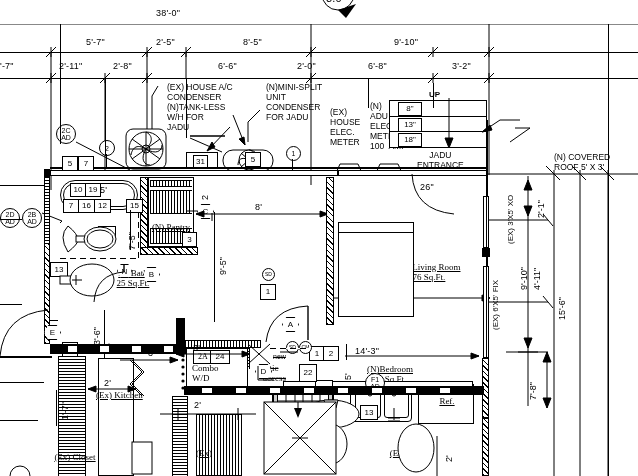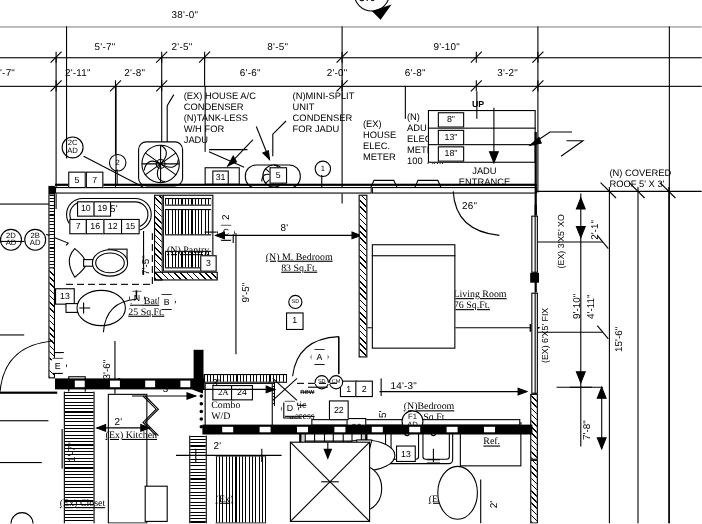--- a/index.html
+++ b/index.html
@@ -263,21 +263,21 @@
   </svg>
 
   <div class="outl" style="left:60px;top:180px;width:78px;height:30px;border-radius:15px;"></div>
   <div class="outl" style="left:63px;top:183px;width:72px;height:24px;border-radius:12px;"></div>
   <div class="tag" style="left:70px;top:183px;width:14px;height:12px;">10</div>
   <div class="tag" style="left:85px;top:183px;width:14px;height:12px;">19</div>
   <div class="dim" style="left:100px;top:185px;">5'</div>
   <div class="tag" style="left:63px;top:199px;width:14px;height:12px;">7</div>
   <div class="tag" style="left:78px;top:199px;width:15px;height:12px;">16</div>
   <div class="tag" style="left:94px;top:199px;width:15px;height:12px;">12</div>
-  <div class="tag" style="left:110px;top:199px;width:15px;height:12px;">15</div>
+  <div class="tag" style="left:126px;top:199px;width:15px;height:12px;">15</div>
   <div class="tag" style="left:98px;top:226px;width:16px;height:13px;">22</div>
 
   <svg style="left:56px;top:222px;width:80px;height:40px;">
     <path d="M 12 4 Q 2 14 12 30 Q 22 22 22 18 Q 22 12 12 4 Z" class="svf"></path>
     <rect x="20" y="14" width="10" height="6" class="svf"></rect>
     <ellipse cx="44" cy="17" rx="16" ry="12" class="svf" stroke-width="1.8"></ellipse>
     <ellipse cx="44" cy="17" rx="13" ry="9" class="svf"></ellipse>
   </svg>
   <div class="tag" style="left:50px;top:262px;width:16px;height:13px;">13</div>
   <svg style="left:50px;top:258px;width:90px;height:46px;">
@@ -301,24 +301,20 @@
   </svg>
 
   <div class="dim" style="left:255px;top:202px;">8'</div>
   <svg style="left:196px;top:208px;width:136px;height:14px;">
     <g class="sv">
         <line x1="0" y1="6" x2="132" y2="6"></line>
     <path d="M0 6 L8 3 L8 9 Z" fill="#000"></path>
         <path d="M132 6 L124 3 L124 9 Z" fill="#000"></path>
       </g>
   </svg>
-  <div class="room" style="left:222px;top:228px;width:100px;">
-    <u>(N) M. Bedroom</u><br>
-    <u>83 Sq.Ft.</u>
-  </div>
   <div class="dimv" style="left:218px;top:275px;">9'-5"</div>
   <div class="ln v1px" style="left:214px;top:212px;height:110px;"></div>
   <div class="tag" style="left:260px;top:284px;width:14px;height:14px;">1</div>
   <div class="ctag" style="left:262px;top:268px;width:11px;height:11px;font-size:5px;">SD</div>
   <div class="hex" style="left:282px;top:317px;">A</div>
   <svg style="left:258px;top:300px;width:70px;height:42px;">
     <path d="M 8 42 Q 12 8 50 6" class="sv"></path>
     <line x1="50" y1="6" x2="50" y2="40" class="sv2"></line>
   </svg>
 

